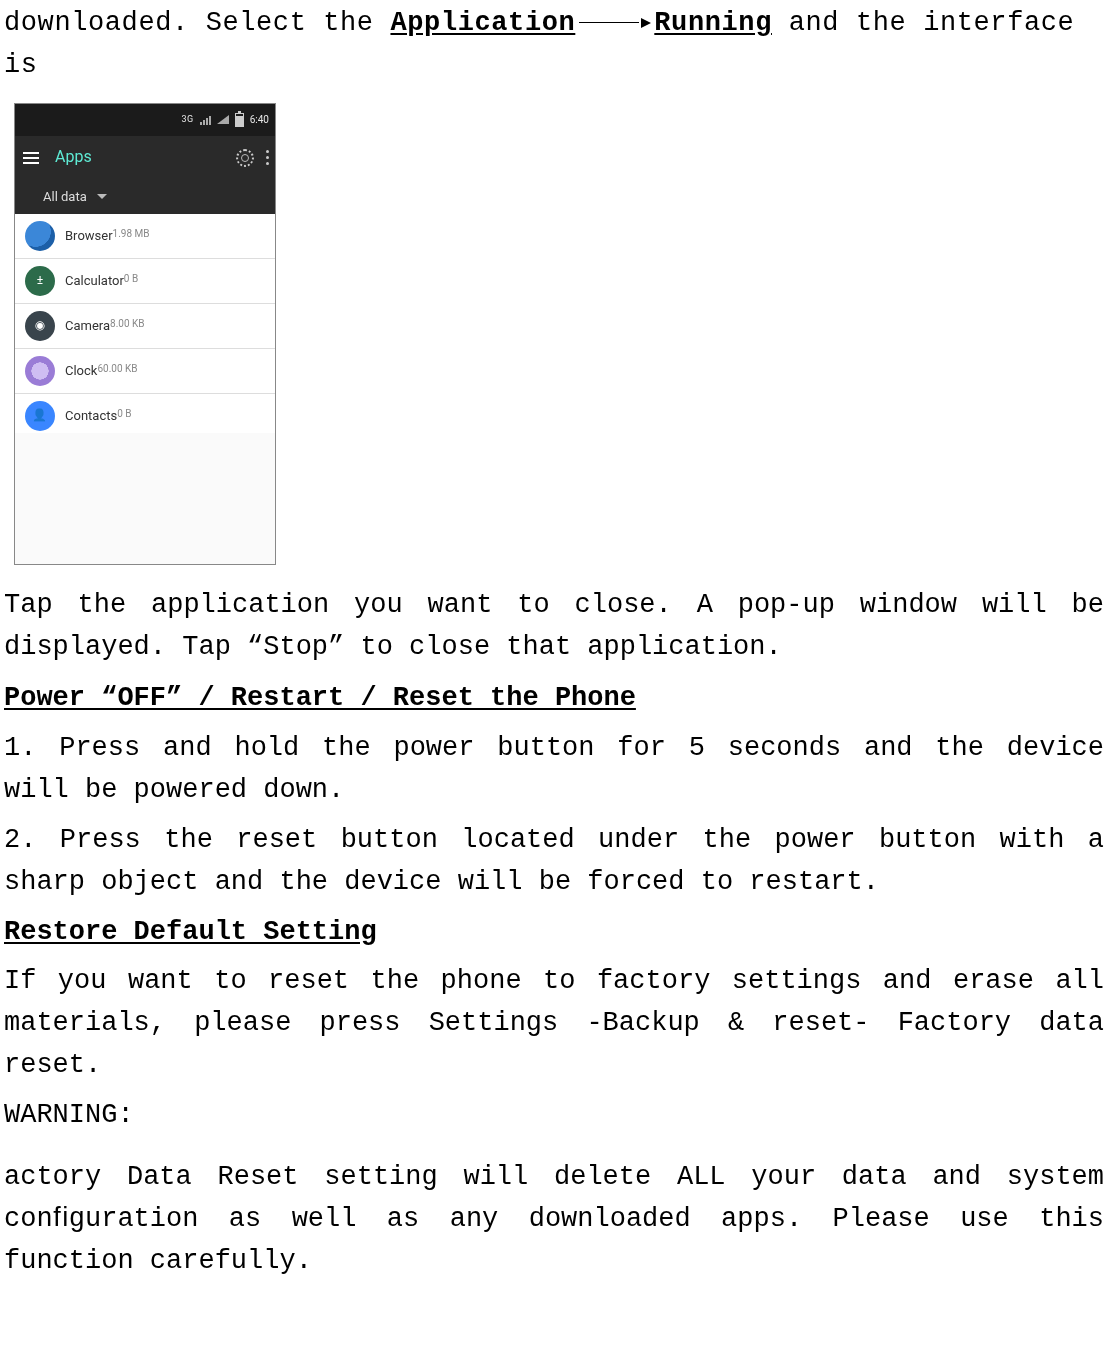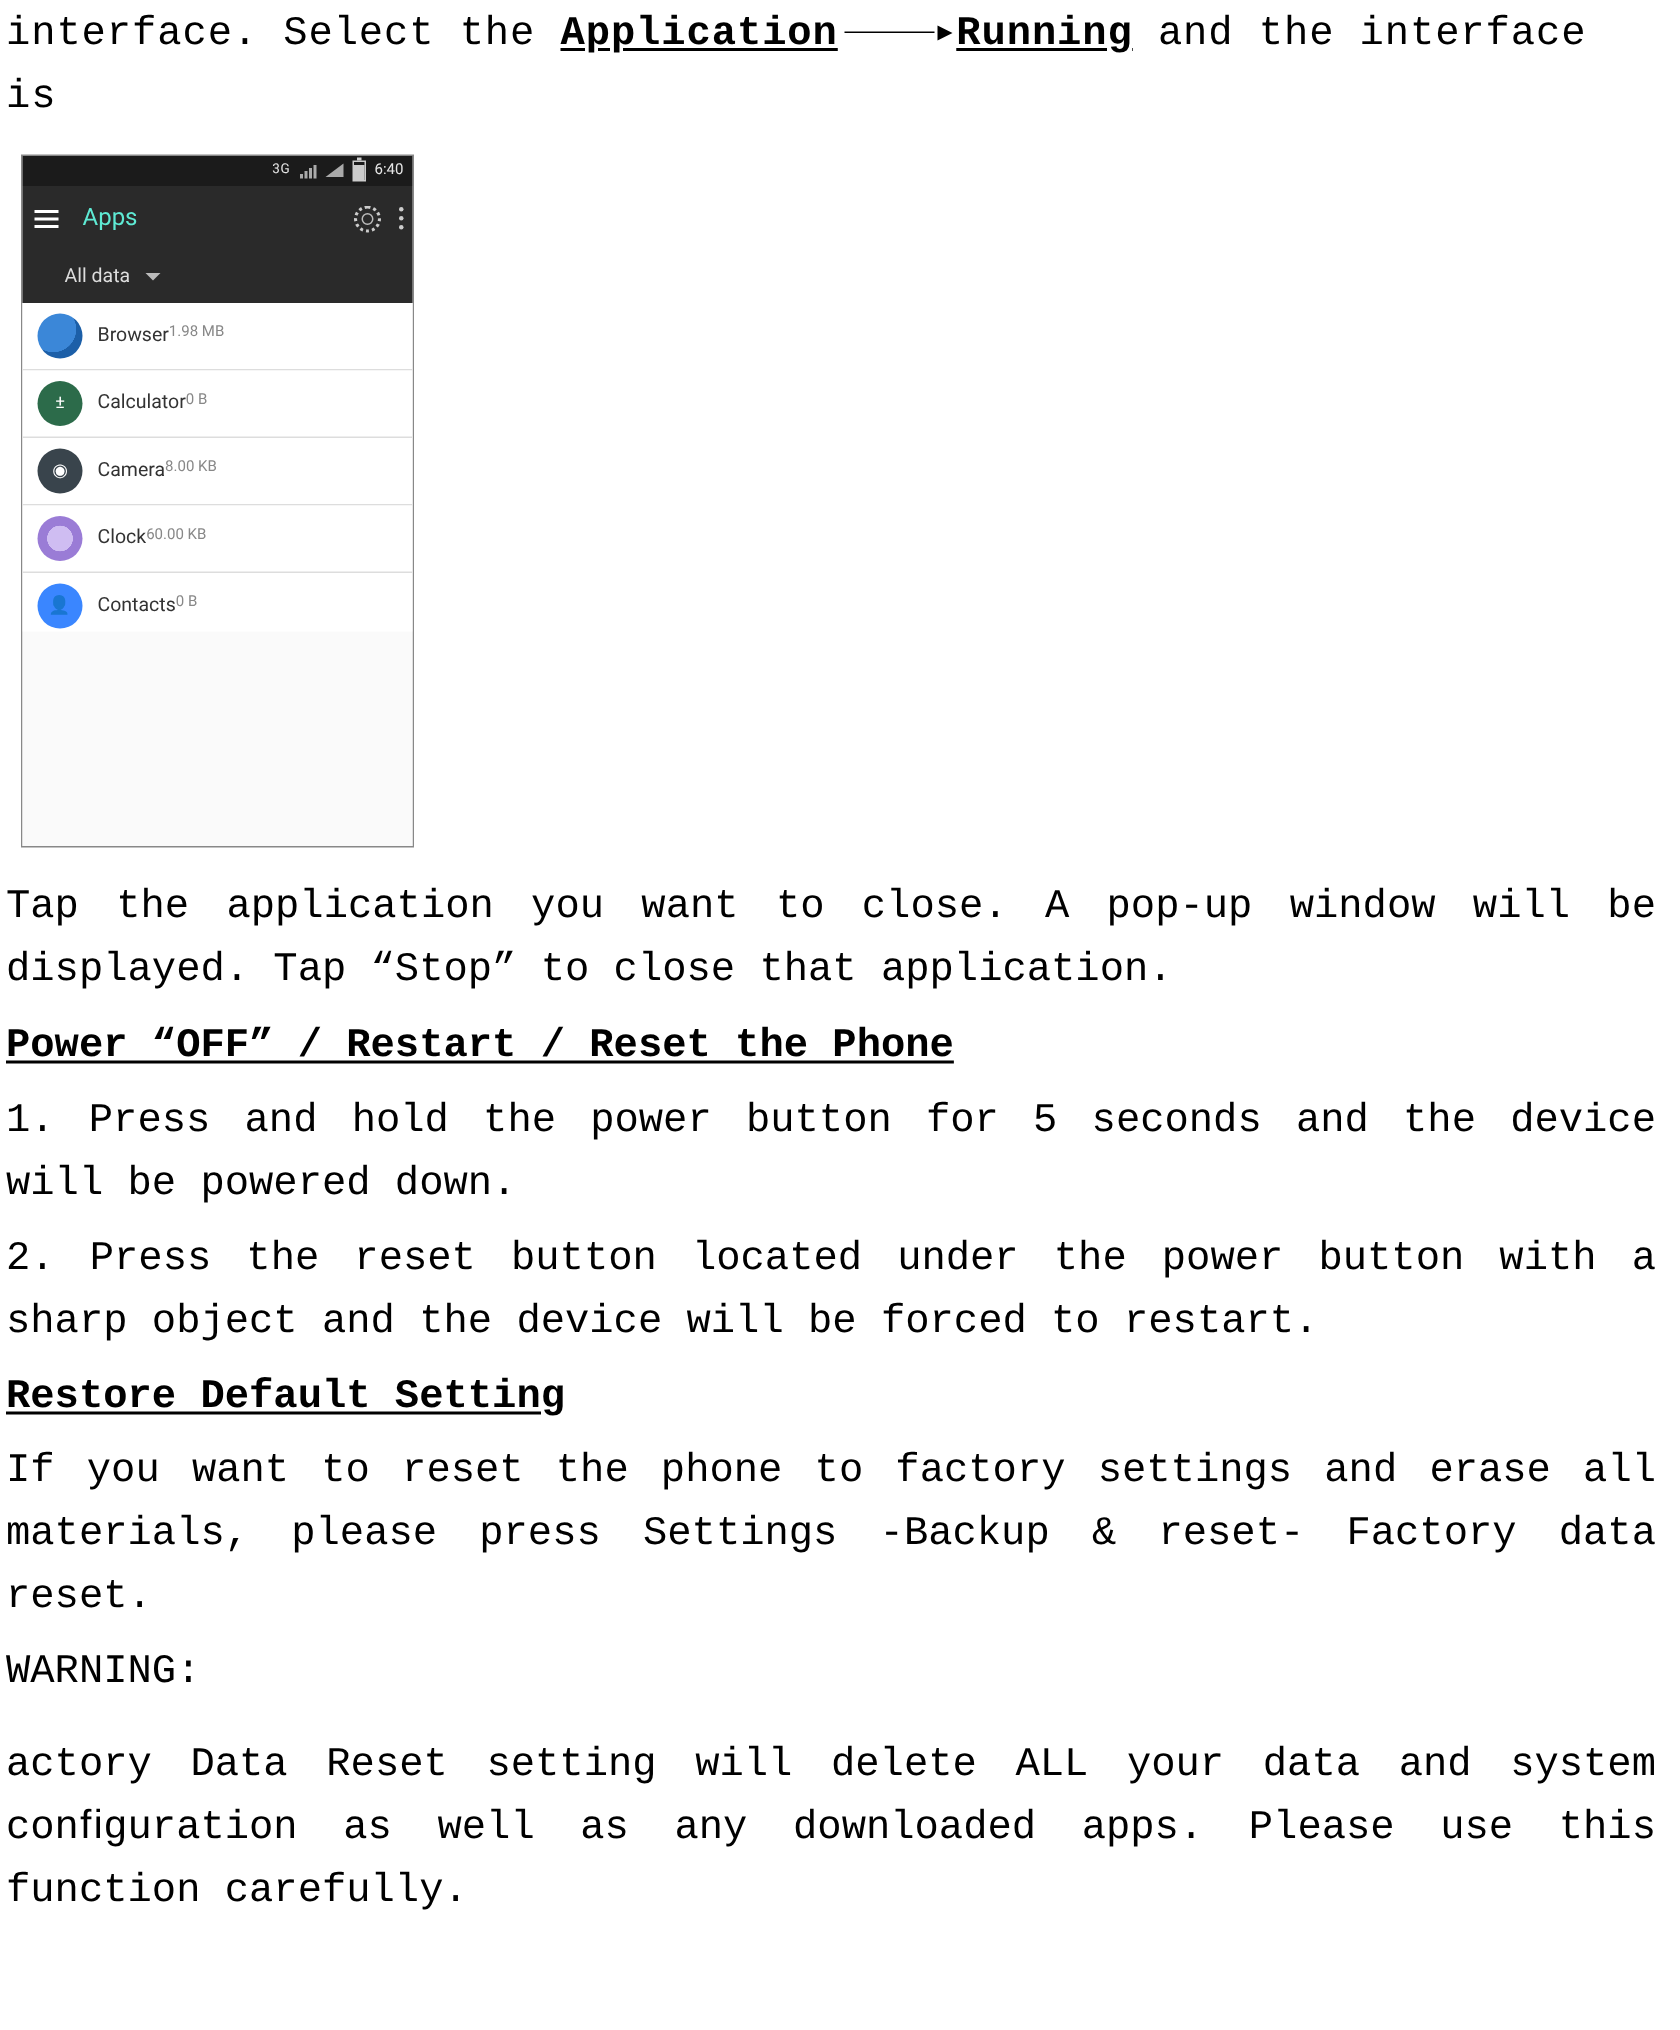--- a/index.html
+++ b/index.html
@@ -46,21 +46,21 @@
     width: 260px;
     height: 460px;
     background: #fff;
     border: 1px solid #888;
     box-shadow: 0 0 0 1px #fff inset;
     display: flex;
     flex-direction: column;
     font-family: Roboto, "Helvetica Neue", Arial, sans-serif;
   }
   .statusbar {
-    height: 20px;
+    height: 32px;
     background: #1b1b1b;
     color: #e6e6e6;
     font-size: 10px;
     display: flex;
     align-items: center;
     justify-content: flex-end;
     gap: 6px;
     padding: 0 6px;
   }
   .net-label { font-size: 9px; letter-spacing: 0.5px; }
@@ -155,21 +155,21 @@
   .calendar-inner{
     width:22px;height:22px;background:#fff;border:1px solid #bbb;border-top:4px solid #d07b3f;border-radius:2px;
   }
   .inner-glyph { font-size:12px; color:#fff; }
 
 </style>
 </head>
 <body>
 
 <p class="line1" style="margin:0 0 4px 0;">
-  <span>interface. Select the </span><span class="bold u">Application</span><span class="u"><span class="arrow-line"></span><span class="arrow-head"></span></span><span class="bold u">Running</span><span> and the interface is</span>
+  <span>downloaded. Select the </span><span class="bold u">Application</span><span class="u"><span class="arrow-line"></span><span class="arrow-head"></span></span><span class="bold u">Running</span><span> and the interface is</span>
 </p>
 
 <div class="phone-wrap">
   <div class="phone">
     <div class="statusbar">
       <span class="net-label">3G</span>
       <span class="sig-bars">
           <span></span>
           <span></span>
           <span></span>

